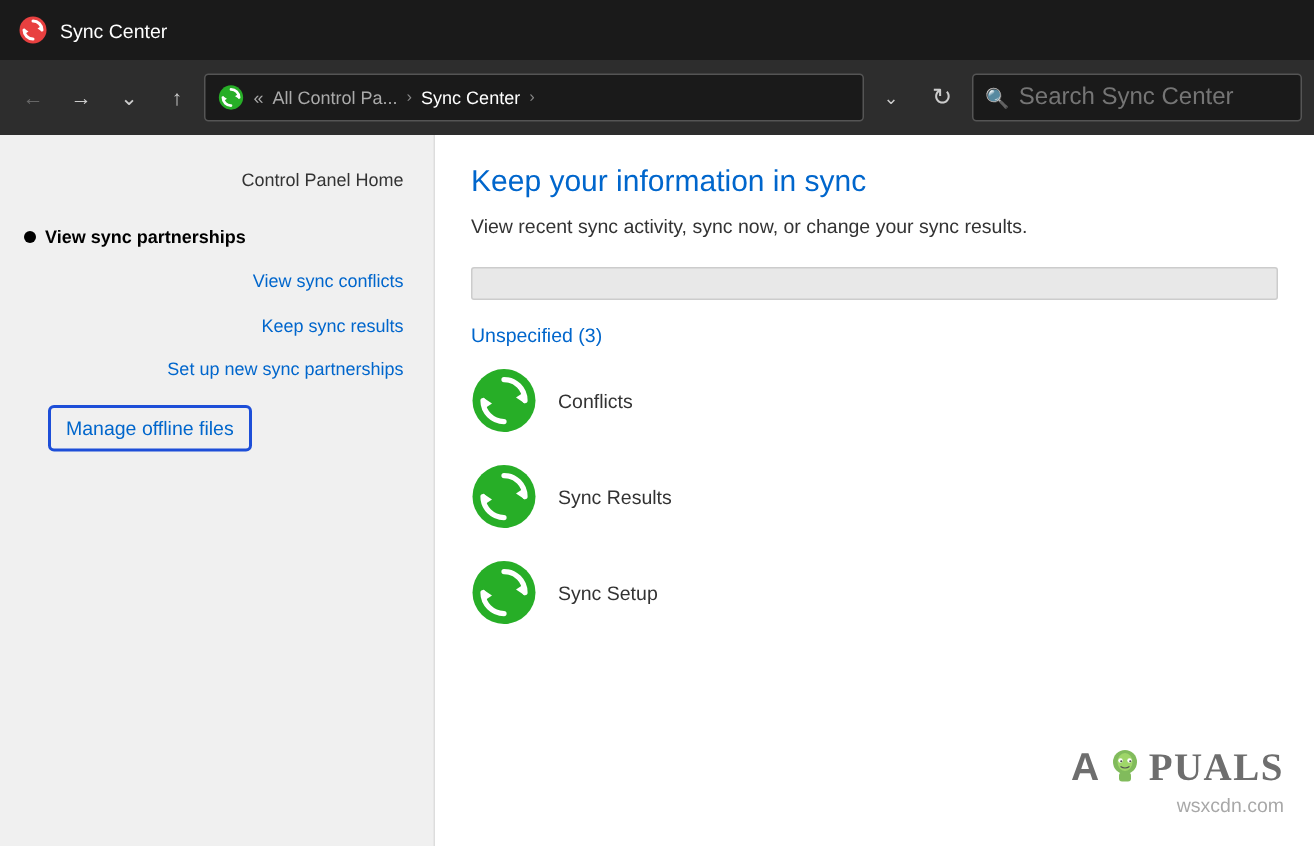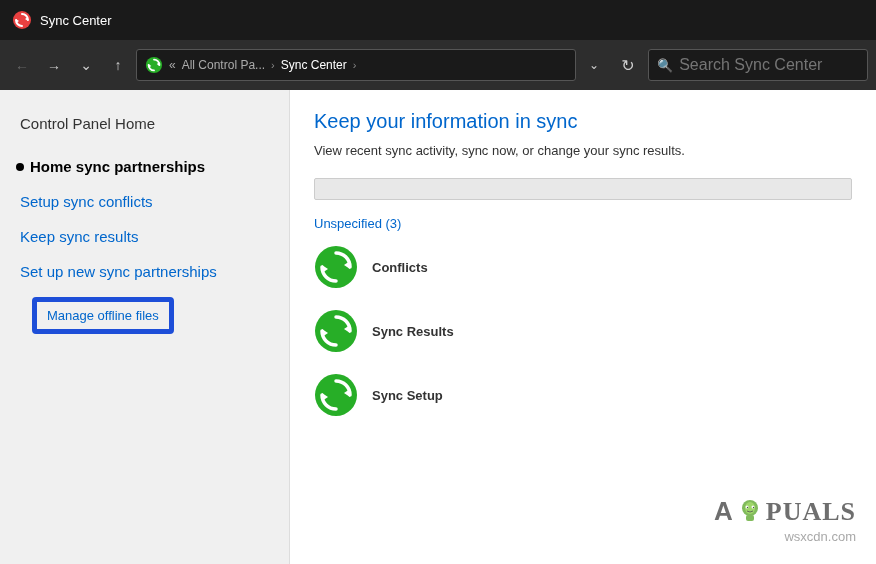--- a/index.html
+++ b/index.html
@@ -135,24 +135,25 @@
 
     
     .sidebar {
       width: 290px;
       background: #f0f0f0;
       padding: 16px 0;
       border-right: 1px solid #ddd;
     }
     .sidebar-item {
       padding: 4px 20px;
-      font-size: 15px;
+      font-size: 12px;
       color: #0066cc;
       cursor: pointer;
       line-height: 1.8;
+      text-align: right;
     }
     .sidebar-item.active {
       font-weight: bold;
       color: #000;
     }
     .sidebar-item.home {
       color: #333;
       margin-bottom: 8px;
     }
     .sidebar-item-wrapper {
@@ -165,21 +166,21 @@
       width: 8px;
       height: 8px;
       border-radius: 50%;
       background: #000;
       flex-shrink: 0;
       margin-left: -4px;
     }
     .sidebar-item-manage {
       margin: 4px 16px;
       padding: 6px 10px;
-      border: 5px solid #1d4ed8;
+      border: 2px solid #1d4ed8;
       border-radius: 4px;
       font-size: 13px;
       color: #0066cc;
       cursor: pointer;
       display: inline-block;
     }
 
     
     .content {
       flex: 1;
@@ -216,21 +217,20 @@
       gap: 20px;
     }
     .sync-item {
       display: flex;
       align-items: center;
       gap: 14px;
     }
     .sync-item-label {
       font-size: 13px;
       color: #333;
-      font-weight: bold;
     }
 
     
     .sync-icon-svg {
       width: 44px;
       height: 44px;
       flex-shrink: 0;
     }
 
     
@@ -290,24 +290,24 @@
   </div>
 </div>
 
 <div class="main-layout">
 
   <div class="sidebar">
     <div class="sidebar-item home">Control Panel Home</div>
 
     <div class="sidebar-item-wrapper">
       <div class="active-dot"></div>
-      <span class="sidebar-item active" style="padding:0;">Home sync partnerships</span>
+      <span class="sidebar-item active" style="padding:0;">View sync partnerships</span>
     </div>
 
-    <div class="sidebar-item">Setup sync conflicts</div>
+    <div class="sidebar-item">View sync conflicts</div>
     <div class="sidebar-item">Keep sync results</div>
     <div class="sidebar-item">Set up new sync partnerships</div>
 
     <div style="padding: 4px 16px;">
       <span class="sidebar-item-manage">Manage offline files</span>
     </div>
   </div>
 
   <div class="content-wrapper" style="flex:1; position:relative;">
     <div class="content">

